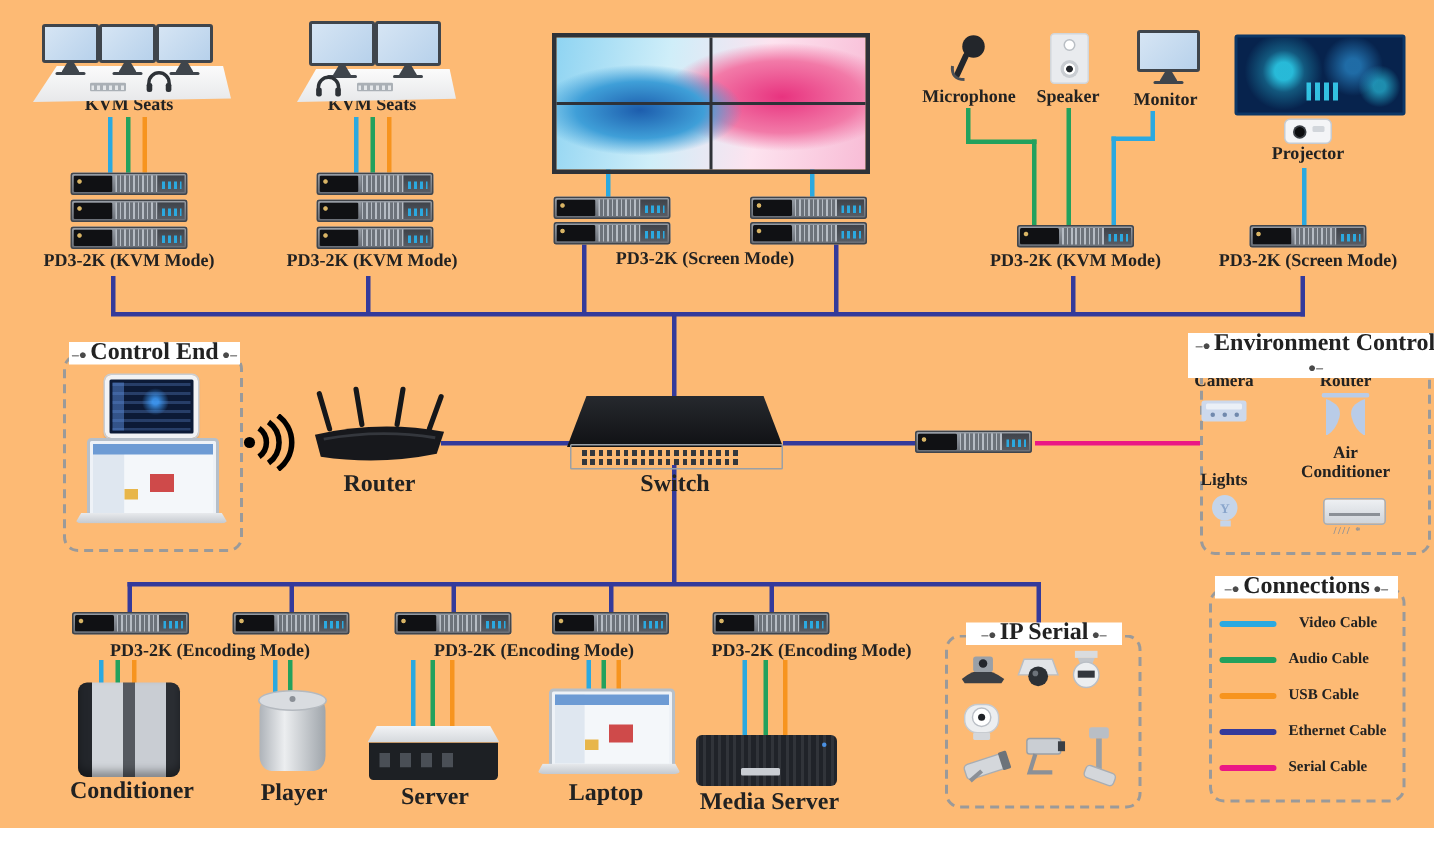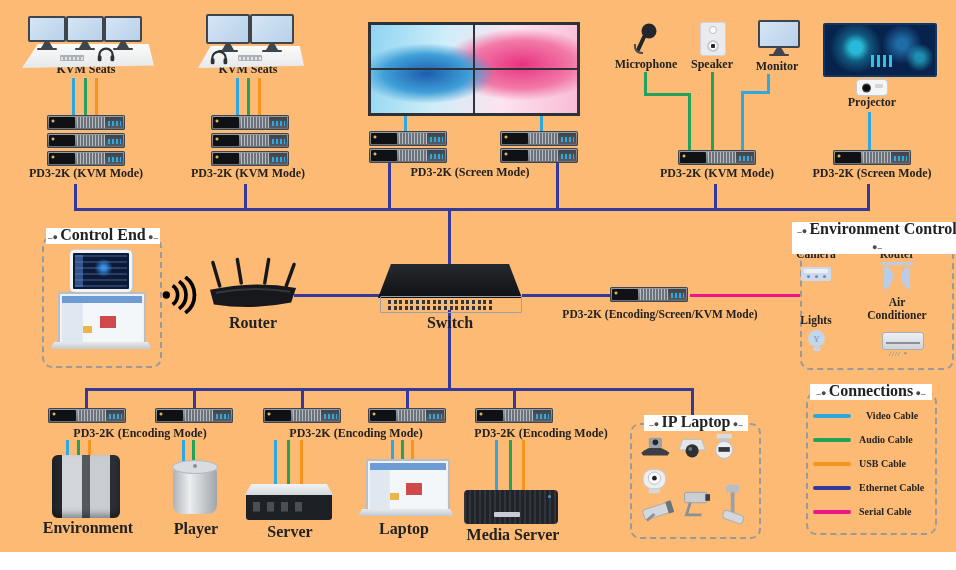--- a/index.html
+++ b/index.html
@@ -254,21 +254,20 @@
       <path d="M58 27 L62 3" stroke="#15171a" stroke-width="3.5" stroke-linecap="round"></path>
       <path d="M80 30 L88 8" stroke="#15171a" stroke-width="3.5" stroke-linecap="round"></path>
       <path d="M2 34 Q46 24 90 32 L85 47 Q46 55 6 49 Z" fill="#17181c"></path>
       <path d="M8 37 Q46 30 84 36" stroke="#34373d" stroke-width="2" fill="none"></path>
     </svg>
   <div class="lbl s13" style="left:213px;top:314px;width:80px;">Router</div>
   <div class="swslab" style="left:378px;top:264px;width:144px;height:34px;"></div>
   <div class="swfront" style="left:380px;top:296px;width:140px;height:15px;"></div>
   <div class="lbl s13" style="left:410px;top:314px;width:80px;">Switch</div>
   <div class="pd3" style="left:610px;top:287px;"></div>
-  <div class="lbl s11" style="left:545px;top:308px;width:230px;">PD3-2K (Encoding/Screen/KVM Mode)</div>
 
   <div class="dbox" style="left:800px;top:230px;width:150px;height:136px;"></div>
   <div class="boxtitle" style="left:792px;top:222px;width:166px;">Environment Control</div>
   <div class="lbl s11" style="left:786px;top:248px;width:60px;">Camera</div>
   <div class="lbl s11" style="left:857px;top:248px;width:80px;">Router</div>
   <div class="pwr" style="left:801px;top:267px;width:30px;height:14px;"></div>
   <svg class="icon" style="left:881px;top:262px;" width="32" height="30" viewBox="0 0 32 30">
       <rect x="0" y="0" width="32" height="3" rx="1.5" fill="#b9cce8"></rect>
       <path d="M3 4 Q14 8 12 16 Q10 24 4 28 L3 28 Z" fill="#b9cce8"></path>
       <path d="M29 4 Q18 8 20 16 Q22 24 28 28 L29 28 Z" fill="#b9cce8"></path>
@@ -281,33 +280,33 @@
   <div class="pd3" style="left:48px;top:408px;"></div>
   <div class="pd3" style="left:155px;top:408px;"></div>
   <div class="pd3" style="left:263px;top:408px;"></div>
   <div class="pd3" style="left:368px;top:408px;"></div>
   <div class="pd3" style="left:475px;top:408px;"></div>
   <div class="lbl s12" style="left:65px;top:427px;width:150px;">PD3-2K (Encoding Mode)</div>
   <div class="lbl s12" style="left:281px;top:427px;width:150px;">PD3-2K (Encoding Mode)</div>
   <div class="lbl s12" style="left:466px;top:427px;width:150px;">PD3-2K (Encoding Mode)</div>
 
   <div class="ws" style="left:52px;top:455px;width:68px;height:63px;"></div>
-  <div class="lbl s13" style="left:28px;top:519px;width:120px;">Environment</div>
+  <div class="lbl s13" style="left:28px;top:519px;width:120px;">Conditioner</div>
   <div class="ply" style="left:173px;top:464px;width:44px;height:50px;"></div>
   <div class="lbl s13" style="left:146px;top:520px;width:100px;">Player</div>
   <div class="srv" style="left:245px;top:484px;width:88px;height:36px;"></div>
   <div class="lbl s13" style="left:240px;top:523px;width:100px;">Server</div>
   <div class="lap" style="left:366px;top:459px;width:80px;height:50px;"></div>
   <div class="lapbase" style="left:358px;top:509px;width:96px;height:7px;"></div>
   <div class="lbl s13" style="left:354px;top:520px;width:100px;">Laptop</div>
   <div class="med" style="left:464px;top:490px;width:94px;height:34px;"></div>
   <div class="lbl s13" style="left:453px;top:526px;width:120px;">Media Server</div>
 
   <div class="dbox" style="left:630px;top:423px;width:127px;height:112px;"></div>
-  <div class="boxtitle" style="left:644px;top:415px;width:100px;">IP Laptop</div>
+  <div class="boxtitle" style="left:644px;top:415px;width:100px;">IP Serial</div>
   <svg class="icon" style="left:634px;top:432px;" width="120" height="98" viewBox="0 0 124 104">
     <path d="M6 22 Q20 10 36 22 L34 25 L8 25 Z" fill="#3b3f45"></path>
       <rect x="14" y="6" width="14" height="11" rx="2" fill="#9aa0a7"></rect>
       <circle cx="21" cy="11" r="3" fill="#23262b"></circle>
     <path d="M50 8 L70 8 L74 19 L46 19 Z" fill="#e2e4e7" stroke="#b9bec5"></path>
       <circle cx="60" cy="20" r="7" fill="#2c3035"></circle>
       <circle cx="58" cy="18" r="2" fill="#6d737a"></circle>
     <rect x="86" y="2" width="16" height="5" fill="#d9dcdf"></rect>
       <path d="M88 7 L100 7 L98 12 L90 12 Z" fill="#c2c6cb"></path>
       <circle cx="94" cy="19" r="9" fill="#eceef0" stroke="#b9bec5"></circle>

